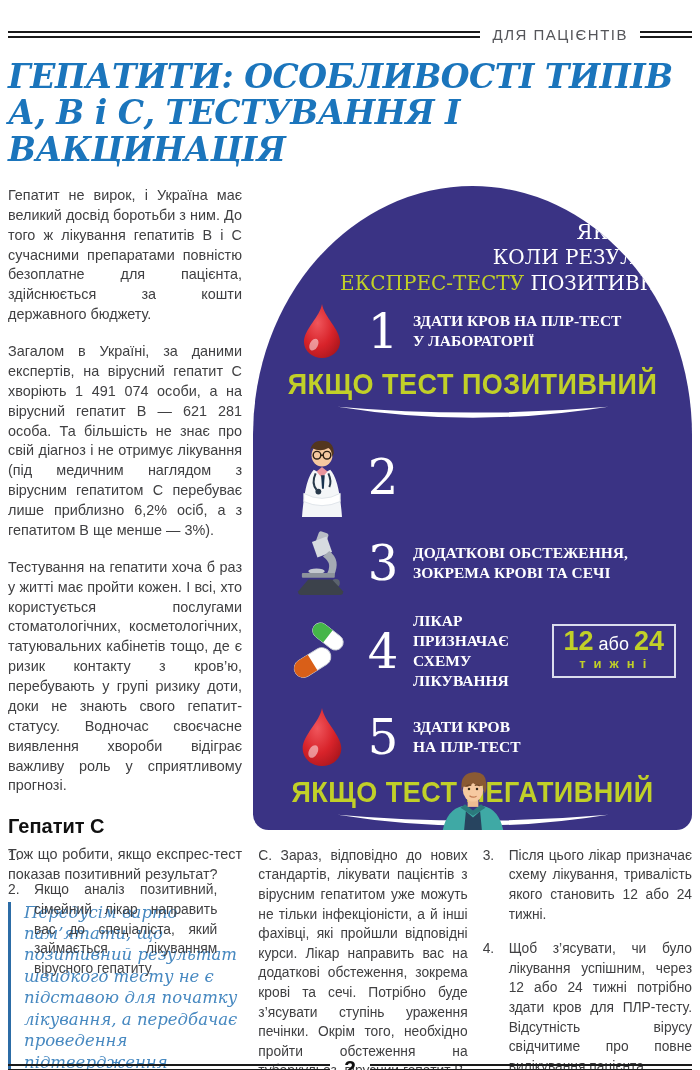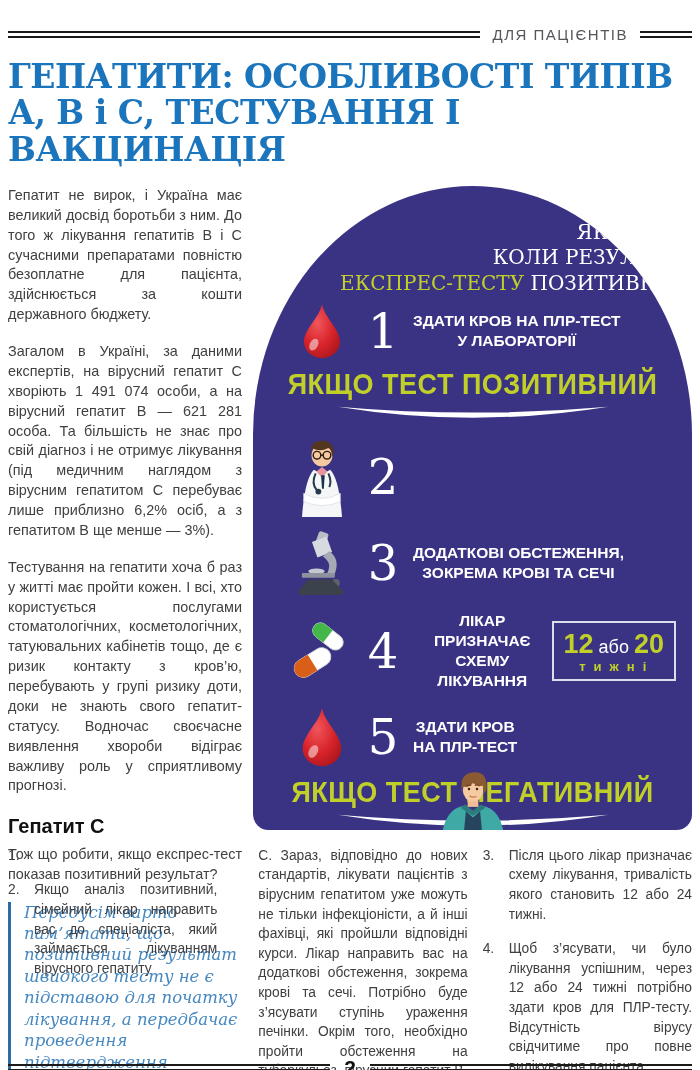--- a/index.html
+++ b/index.html
@@ -14,21 +14,21 @@
   .dline { height:7px; border-top:2px solid #1a1a1a; border-bottom:2px solid #1a1a1a; }
   .dline.grow { flex:1; }
   .rule-row .rubric {
     font-size:15px; letter-spacing:1.5px; color:#55565a; padding:0 12px;
     white-space:nowrap;
   }
   .rule-row .dline.right-cap { width:52px; }
   
   .main-title {
     margin-top:16px; font-family:"DejaVu Serif", serif; font-weight:bold;
-    color:#1b75bc; font-size:33px; line-height:1.1; letter-spacing:-0.5px;
+    color:#1b75bc; font-size:33px; line-height:1.1; letter-spacing:-0.5px;font-style:italic;
   }
   
   .main { display:flex; margin-top:18px; height:646px; }
   .left-col { width:234px; flex:none; font-size:14.4px; line-height:1.38; text-align:justify; }
   .left-col p { margin-bottom:17px; }
   .left-col h2 { font-size:20px; color:#111; margin:4px 0 4px; font-weight:bold; text-align:left; }
   .quote {
     border-left:3px solid #2c6ca6; padding-left:13px; margin-top:4px;
     font-family:"DejaVu Serif", serif; font-style:italic; color:#4688c0;
     font-size:16.5px; line-height:1.3; text-align:left;
@@ -45,31 +45,31 @@
     font-weight:normal; font-size:20px; line-height:1.28; letter-spacing:0;
   }
   .accent { color:#c1d028; }
   .step { display:flex; align-items:center; padding-left:36px; }
   .step .icon-cell { width:66px; flex:none; display:flex; justify-content:center; align-items:center; }
   .step .num {
     width:44px; flex:none; text-align:center; font-family:"DejaVu Serif", serif;
     font-size:48px; font-weight:normal; line-height:1; margin:0 8px 0 6px;
   }
   .step .txt {
-    font-family:Liberation Sans, sans-serif; font-weight:bold; font-size:15.5px;
-    line-height:1.3; text-align:center;
+    font-family:Liberation Serif, serif; font-weight:bold; font-size:15.5px;
+    line-height:1.3; text-align:left;
   }
   .banner {
     text-align:center; font-weight:bold; font-size:27px; color:#c1d028;
     transform:scaleY(1.12); letter-spacing:0.5px;
   }
   .swoosh { display:block; margin:5px auto 0; }
   .weeks-box {
     margin-left:auto; margin-right:16px; border:2px solid #dadded;
-    padding:8px 10px 5px; text-align:center; flex:none;
+    padding:2px 10px 5px; text-align:center; flex:none;
   }
   .weeks-box .row1 { display:flex; align-items:baseline; justify-content:center; gap:5px; }
   .weeks-box .big { font-weight:bold; font-size:27px; color:#c1d028; line-height:1; }
   .weeks-box .small { font-size:18px; color:#fff; }
   .weeks-box .unit { font-weight:bold; font-size:13px; color:#c1d028; letter-spacing:8px; margin-top:1px; padding-left:6px; }
   .man-wrap { position:absolute; bottom:0; left:50%; transform:translateX(-50%); line-height:0; }
   
   .step-1 { margin-top:6px; }
   .banner-pos { margin-top:10px; }
   .step-2 { margin-top:10px; }
@@ -204,21 +204,21 @@
         </div>
         <div class="num">4</div>
         <div class="txt">
           <span>ЛІКАР ПРИЗНАЧАЄ</span><br>
           <span>СХЕМУ ЛІКУВАННЯ</span>
         </div>
         <div class="weeks-box">
           <div class="row1">
             <span class="big">12</span>
             <span class="small">або</span>
-            <span class="big">20</span>
+            <span class="big">24</span>
           </div>
           <div class="unit">тижні</div>
         </div>
       </div>
 
       <div class="step step-5">
         <div class="icon-cell">
           <svg width="44" height="60" viewBox="0 0 44 62">
             <defs>
                 <radialGradient id="rg2" cx="38%" cy="35%" r="80%">

